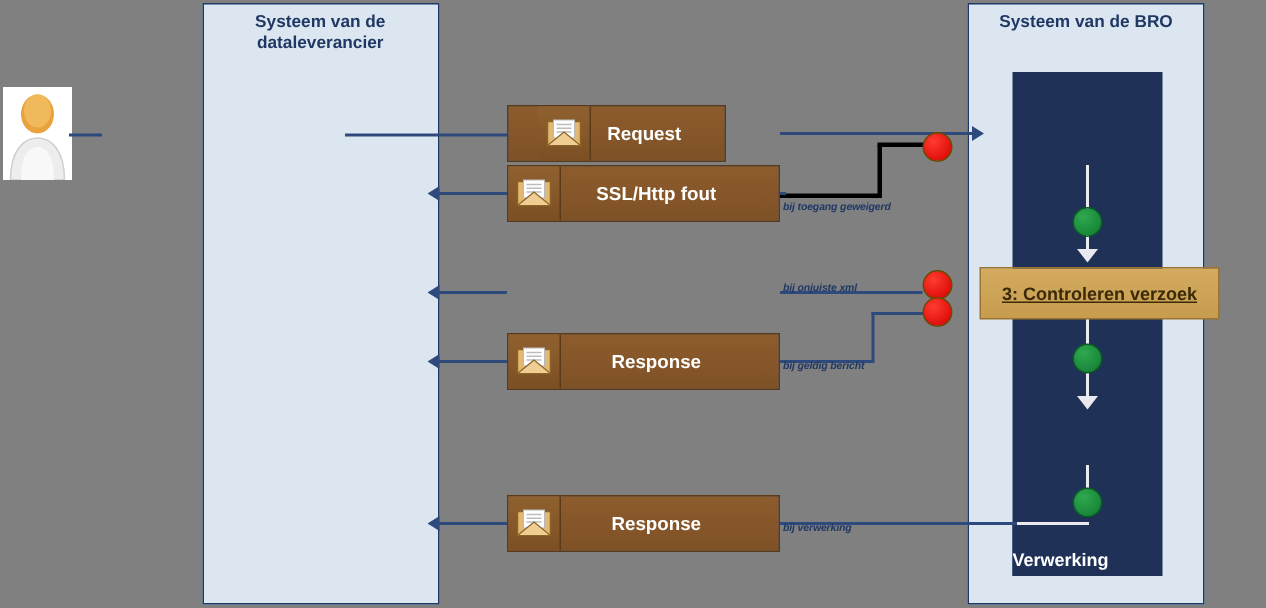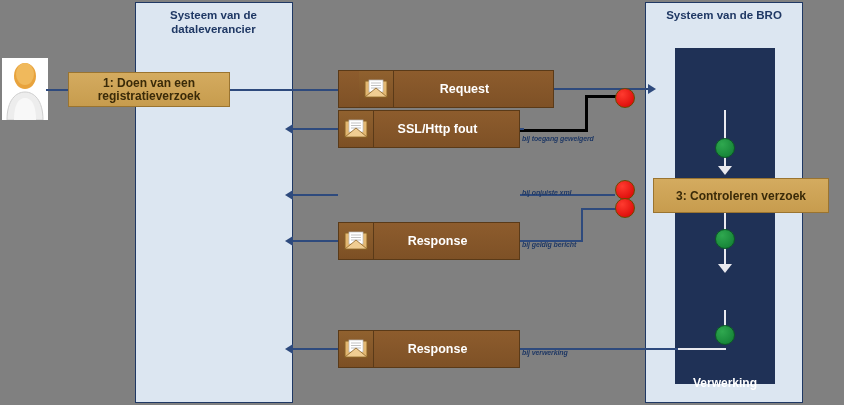--- a/index.html
+++ b/index.html
@@ -33,22 +33,21 @@
   .navy-band{
     position:absolute;
     background:#1f3156;
     box-sizing:border-box;
   }
   .navy-label{
     position:absolute;
     color:#ffffff;
     font-weight:bold;
     font-size:12px;
-    text-align:center;
-    left:0;right:0;margin-top:10px;
+    left:0;right:0;
   }
 
   
   .msg{
     position:absolute;
     height:38px;
     background:#8b5a2b;
     background:linear-gradient(#8d5c2d,#7e5126);
     border:1px solid #5a3a18;
     box-sizing:border-box;
@@ -218,31 +217,28 @@
   <div class="actor" style="left:2px;top:58px;width:46px;height:62px;">
     <svg width="46" height="62" viewBox="0 0 46 62">
       <ellipse cx="23" cy="18" rx="11" ry="13" fill="#e8a33d"></ellipse>
       <ellipse cx="23" cy="16" rx="9" ry="11" fill="#f0b95c"></ellipse>
       <path d="M5 62 C5 42 14 34 23 34 C32 34 41 42 41 62 Z" fill="#ededed" stroke="#cfcfcf" stroke-width="1"></path>
       <path d="M12 62 C12 46 17 40 23 40 C29 40 34 46 34 62 Z" fill="#f8f8f8"></path>
     </svg>
   </div>
   <div class="hline" style="left:46px;top:89px;width:22px;"></div>
 
-  <div class="proc" style="left:68px;top:72px;width:162px;line-height:13px;padding:0 6px;">
-    <span>1: Doen van een registratieverzoek</span>
-  </div>
-
-
-  <div class="proc" style="left:653px;top:178px;width:176px;">
+
+
+  <div class="proc" style="left:653px;top:178px;width:160px;text-decoration:underline;">
     <span>3:  Controleren verzoek</span>
   </div>
 
 
-  <div class="msg" style="left:338px;top:70px;width:216px;padding-left:20px;">
+  <div class="msg" style="left:338px;top:70px;width:146px;padding-left:20px;">
     <span class="env">
       <svg width="24" height="20" viewBox="0 0 24 20">
         <rect x="1" y="2" width="22" height="16" fill="#e3b872" stroke="#8a6327" stroke-width="1"></rect>
         <rect x="5" y="1" width="14" height="12" fill="#ffffff" stroke="#b9b9b9" stroke-width="0.7"></rect>
         <line x1="7" y1="4" x2="17" y2="4" stroke="#bcbcbc" stroke-width="0.9"></line>
         <line x1="7" y1="6.5" x2="17" y2="6.5" stroke="#bcbcbc" stroke-width="0.9"></line>
         <line x1="7" y1="9" x2="17" y2="9" stroke="#bcbcbc" stroke-width="0.9"></line>
         <path d="M1 18 L12 9 L23 18 Z" fill="#f0cd92" stroke="#8a6327" stroke-width="0.8"></path>
       </svg>
     </span>

